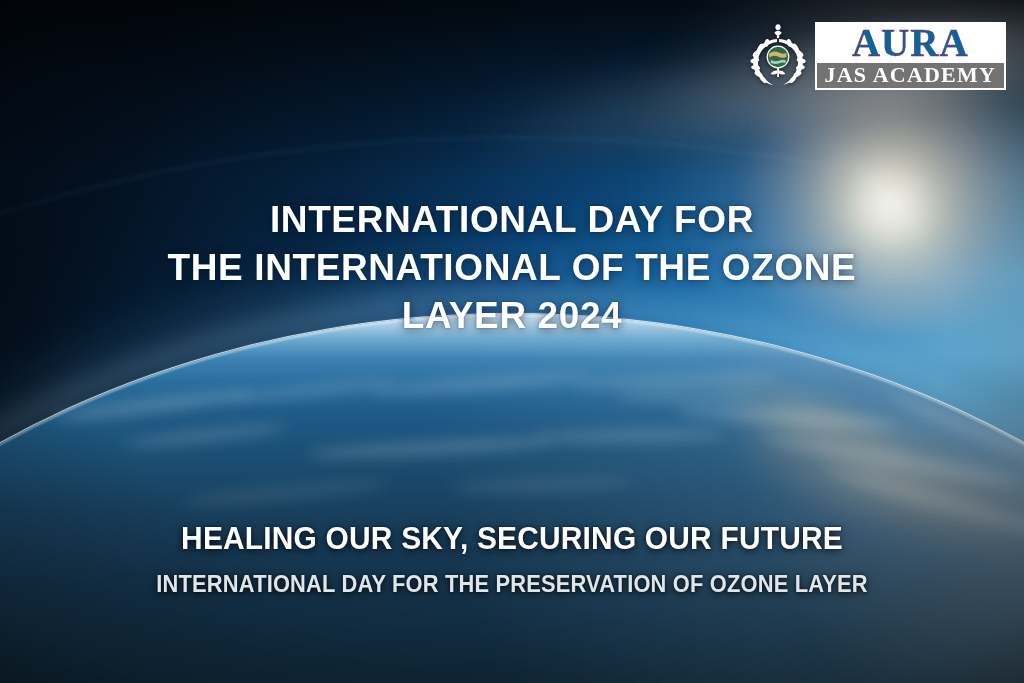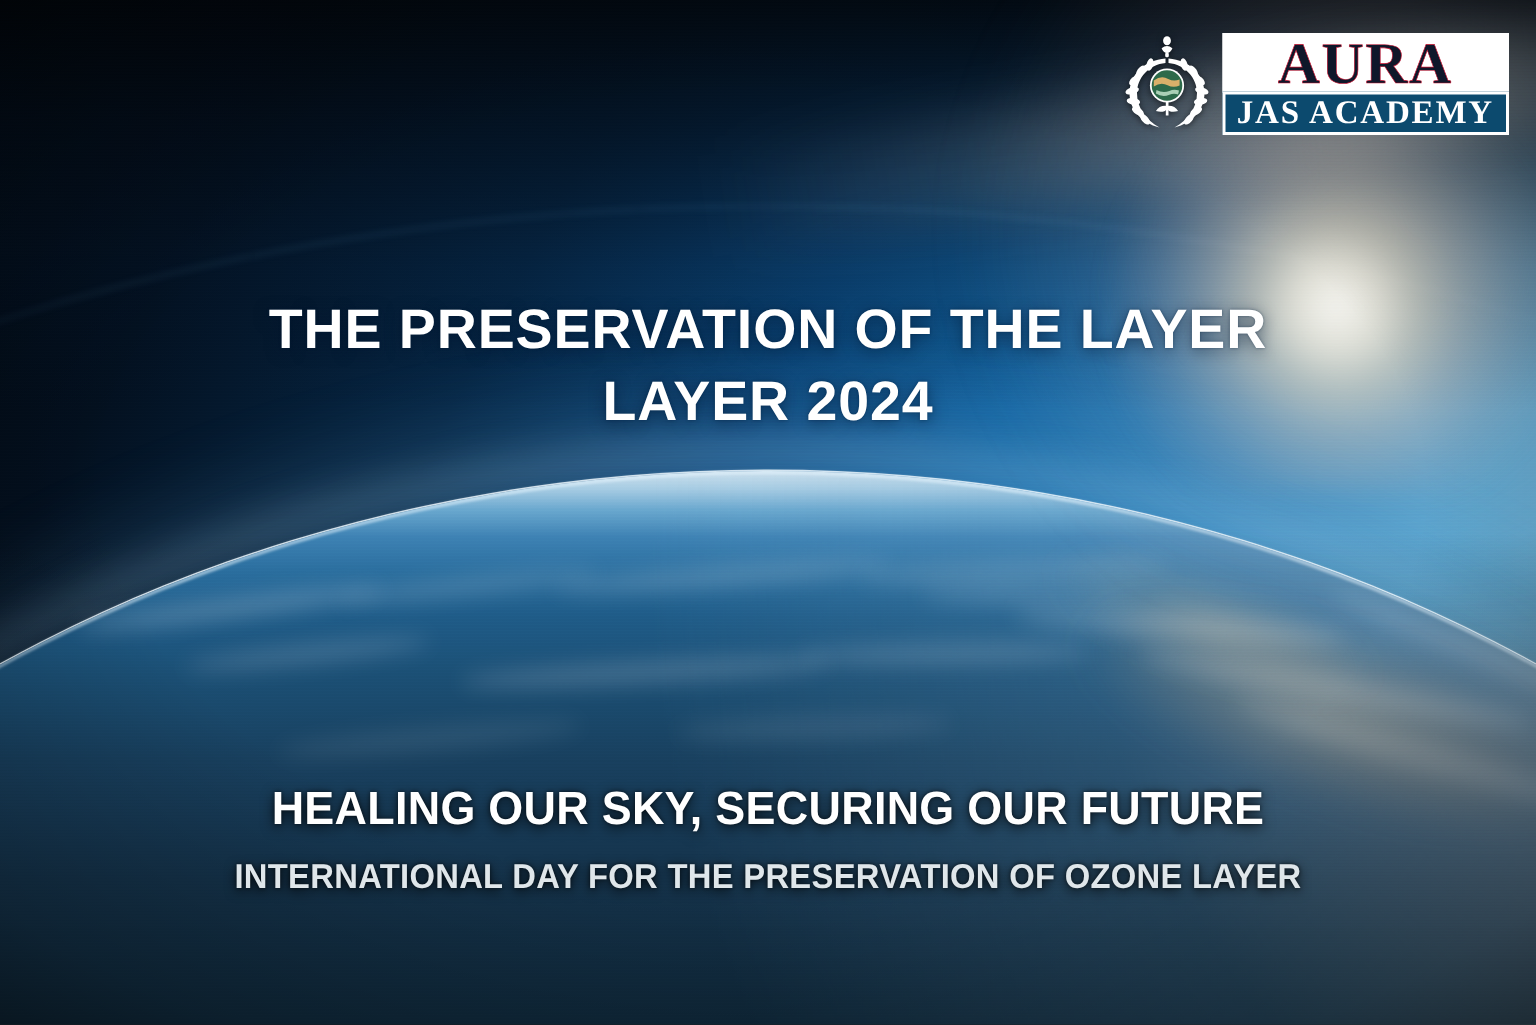--- a/index.html
+++ b/index.html
@@ -264,26 +264,26 @@
     padding:1px 10px 0 10px;
     border:1px solid #ffffff;
   }
   .wm-top span{
     display:block;
     font-family:"Liberation Serif", serif;
     font-weight:700;
     font-size:39px;
     line-height:0.96;
     letter-spacing:1px;
-    color:#0f172a;
+    color:#0369a1;
     text-align:center;
     -webkit-text-stroke:0.4px #c8102e;
   }
   .wm-bot{
-    background:#0c4a6e;
+    background:#737373;
     border:2px solid #ffffff;
     padding:1px 8px 2px 8px;
     margin-top:-1px;
   }
   .wm-bot span{
     display:block;
     font-family:"Liberation Serif", serif;
     font-weight:700;
     font-size:22px;
     line-height:1.0;
@@ -432,21 +432,22 @@
       <div class="wm-top">
         <span>AURA</span>
       </div>
       <div class="wm-bot">
         <span>JAS ACADEMY</span>
       </div>
     </div>
   </div>
 
   <div id="headline">
-    <span class="hl">THE PRESERVATION OF THE LAYER</span>
+    <span class="hl">INTERNATIONAL DAY FOR</span>
+    <span class="hl">THE INTERNATIONAL OF THE OZONE</span>
     <span class="hl">LAYER 2024</span>
   </div>
 
   <div id="tagblock">
     <span class="tagline">HEALING OUR SKY, SECURING OUR FUTURE</span>
     <span class="subline">INTERNATIONAL DAY FOR THE PRESERVATION OF OZONE LAYER</span>
   </div>
 
 </div>
 

